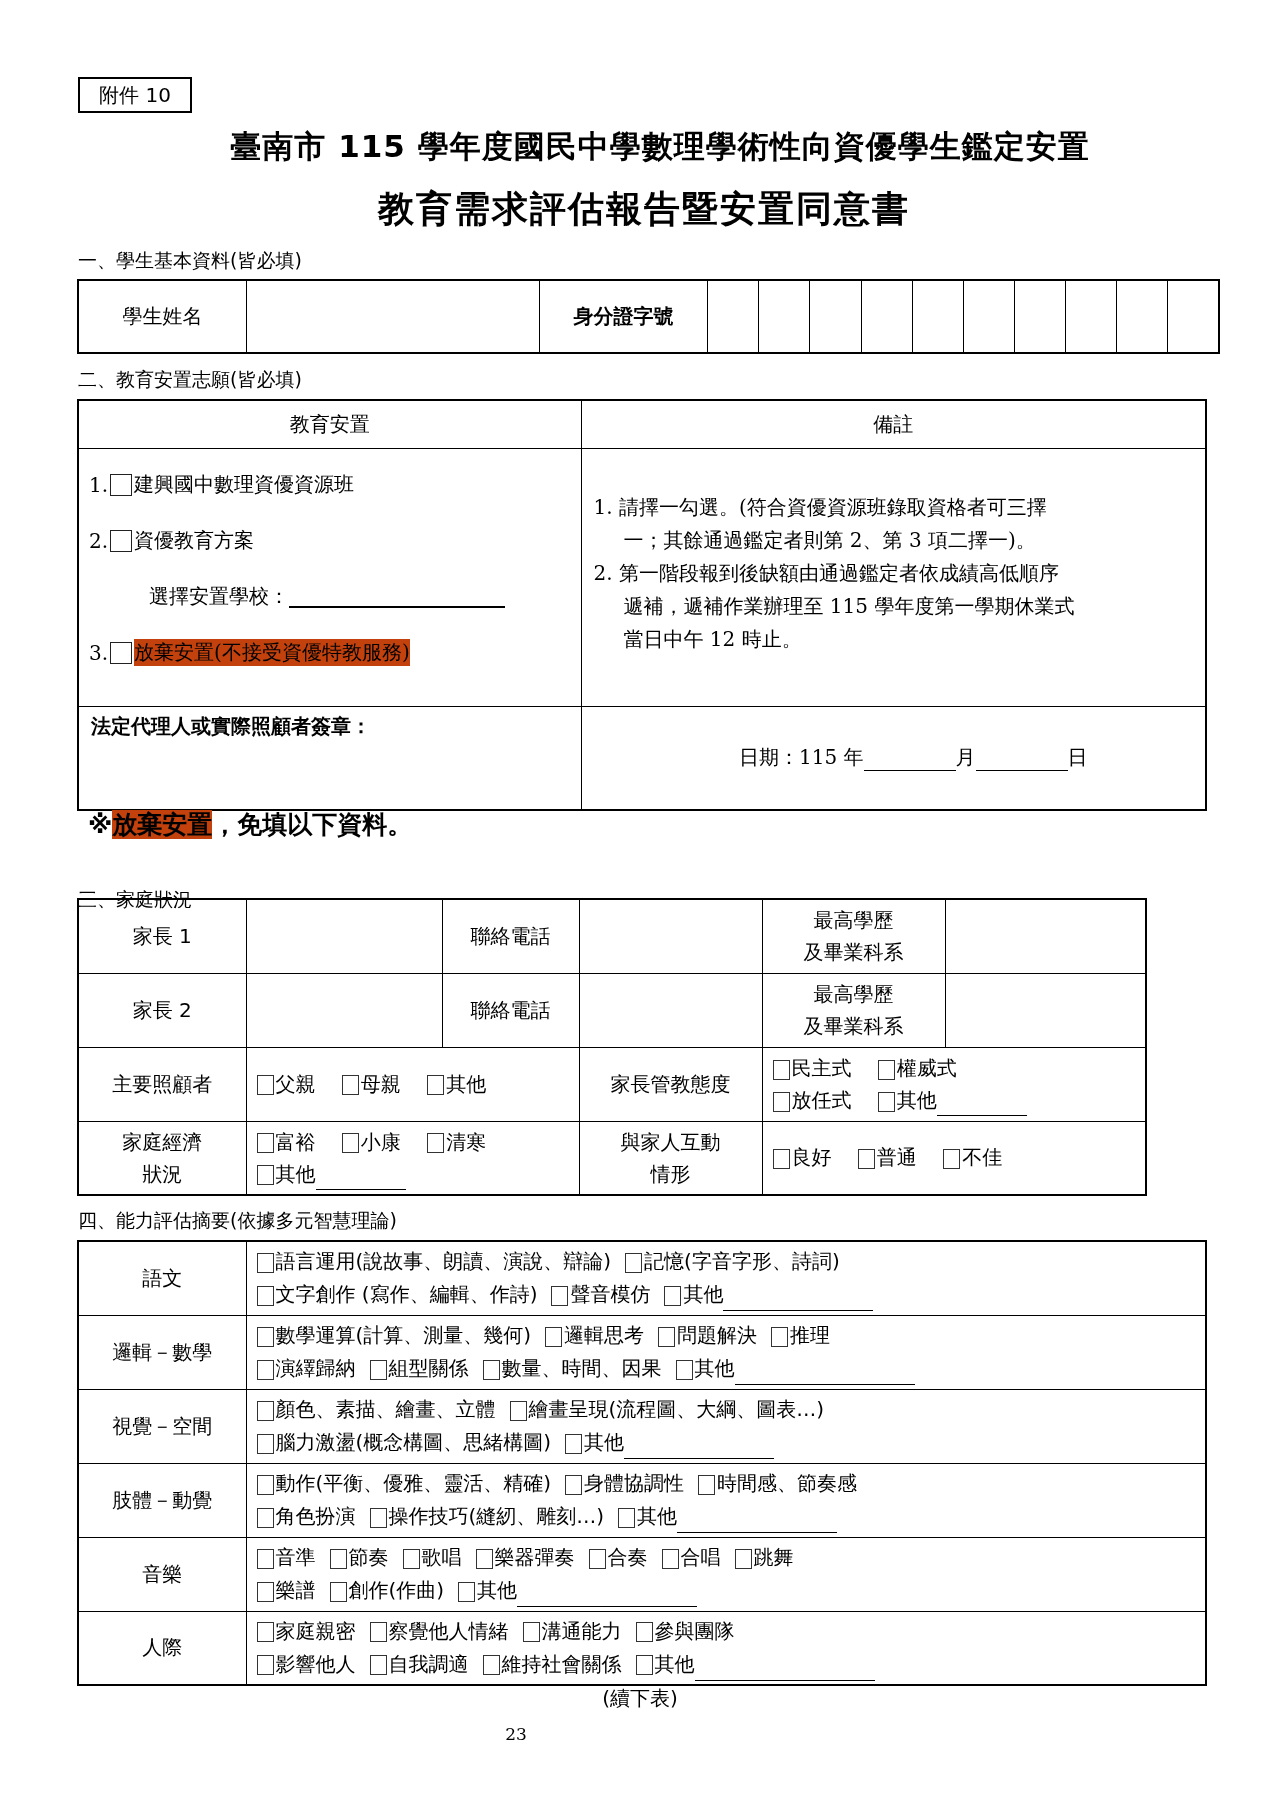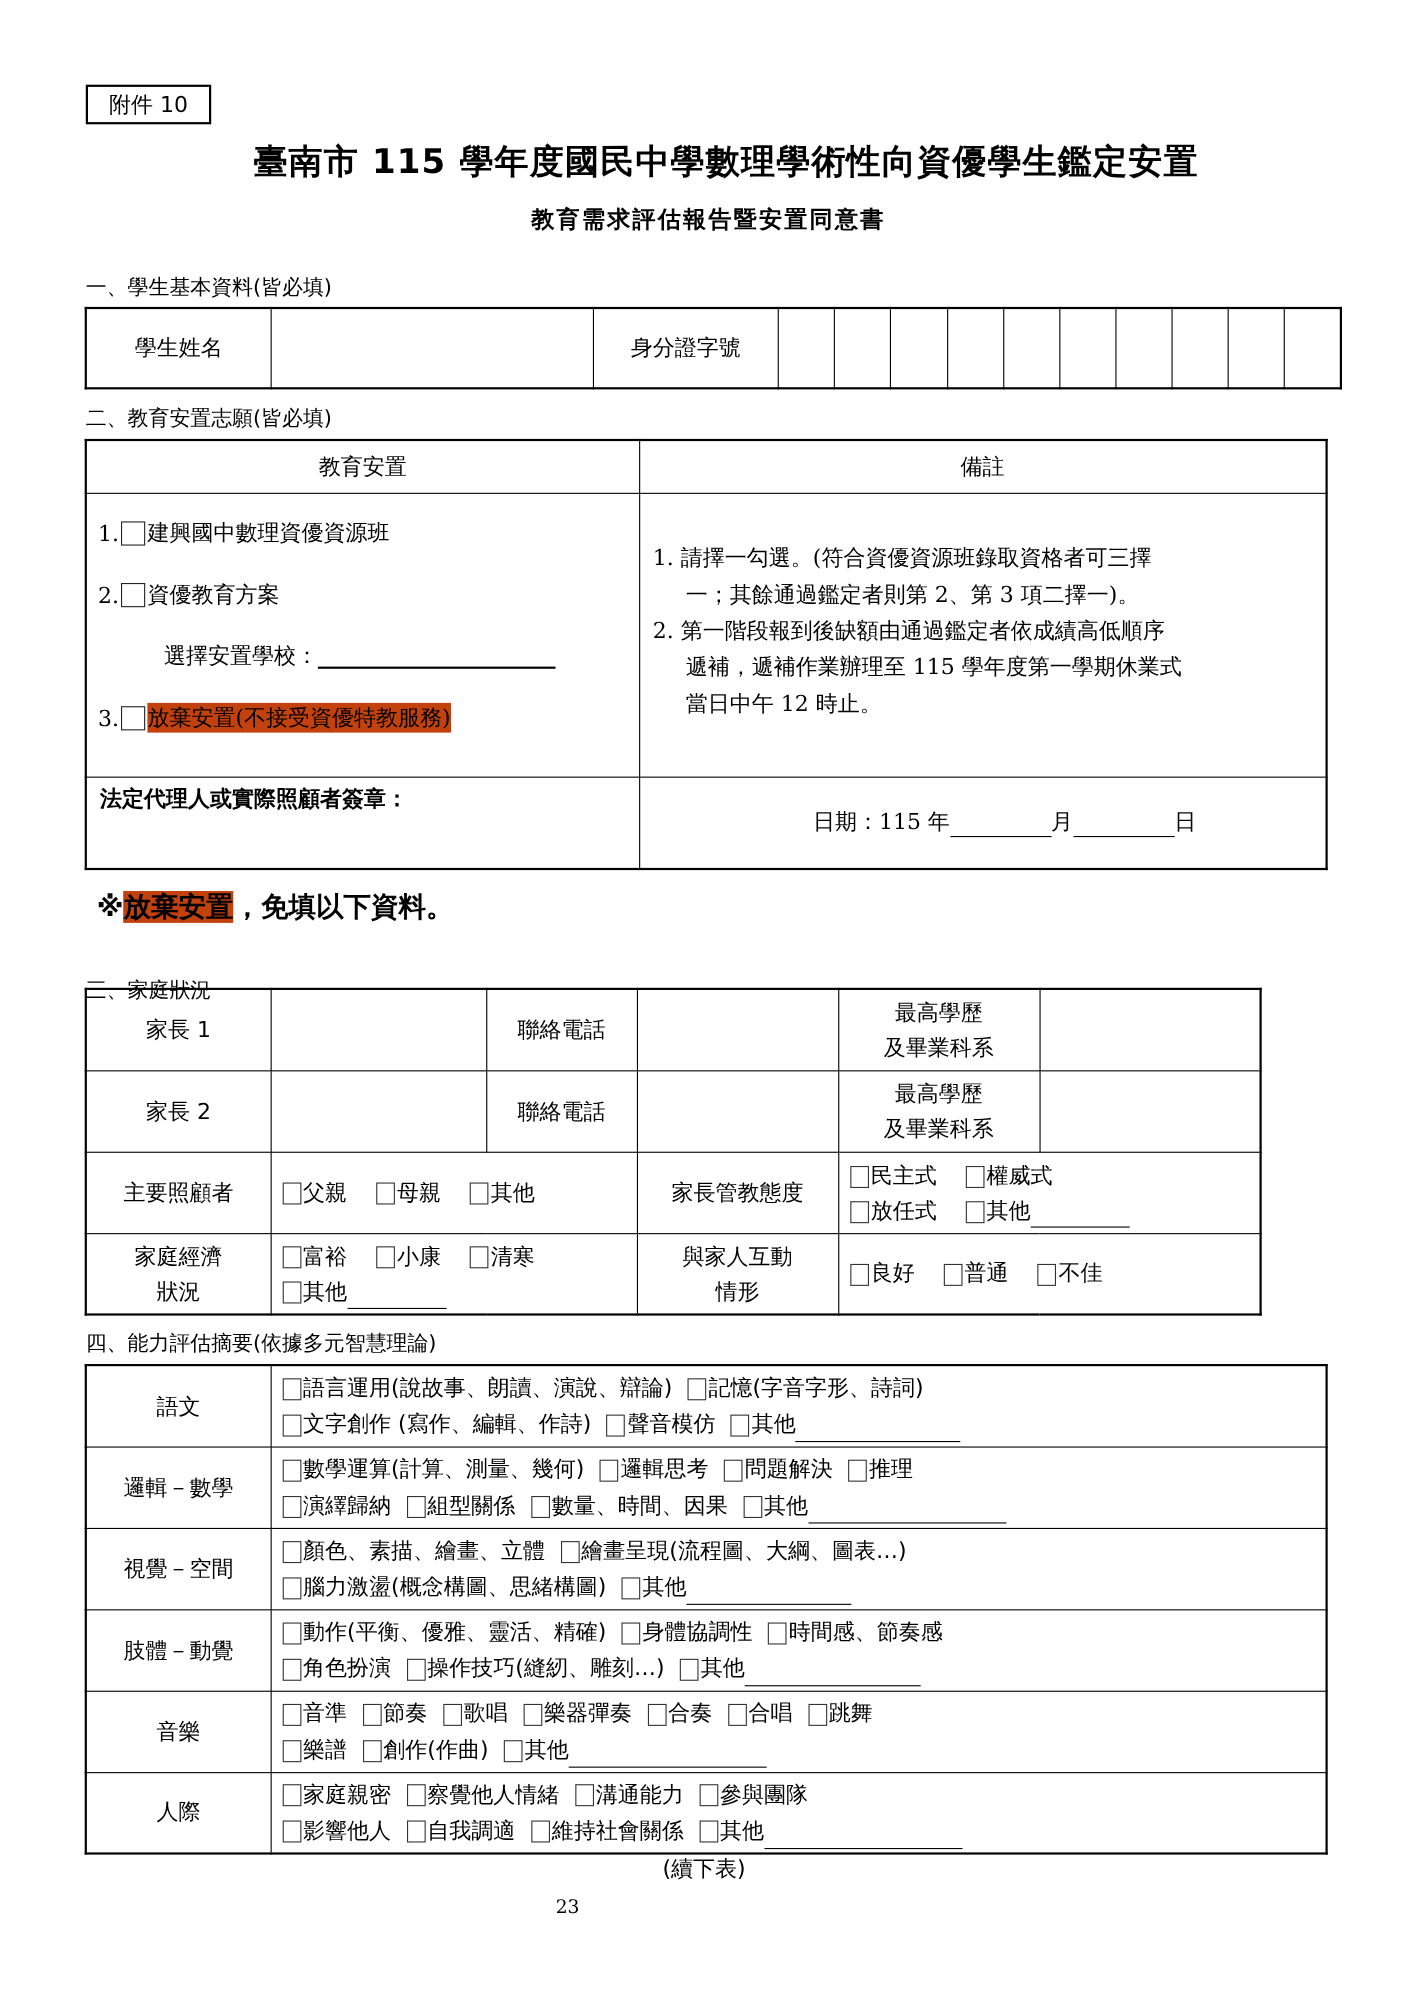--- a/index.html
+++ b/index.html
@@ -7,21 +7,21 @@
   body { font-family: "DejaVu Serif", "Liberation Serif", serif; color: #000; position: relative; }
 
   .page { position: absolute; left: 0; top: 0; width: 1280px; height: 1810px; }
 
   .attach-tag { position: absolute; left: 78px; top: 77px; width: 114px; height: 36px;
     border: 2px solid #000; font-size: 20px; display: flex; align-items: center; justify-content: center;
     font-family: "DejaVu Sans", sans-serif; }
 
   .title1 { position: absolute; left: 0; width: 1280px; top: 126px; text-align: center; font-size: 31px; font-weight: bold;
     font-family: "DejaVu Sans", sans-serif; letter-spacing: 1px; padding-left: 40px; }
-  .title2 { position: absolute; left: 0; width: 1280px; top: 185px; text-align: center; font-size: 21px; font-weight: bold;
+  .title2 { position: absolute; left: 0; width: 1280px; top: 185px; text-align: center; font-size: 36px; font-weight: bold;
     font-family: "DejaVu Sans", sans-serif; letter-spacing: 2px; padding-left: 8px; }
 
   .sec-label { position: absolute; left: 78px; font-size: 19px; font-family: "DejaVu Sans", sans-serif; }
 
   table.frm { position: absolute; border-collapse: collapse; font-size: 20px; }
   table.frm td { border: 1.5px solid #000; vertical-align: middle; }
   .c { text-align: center; }
 
   
   #t1 { left: 77px; top: 279px; width: 1143px; height: 75px; border: 2px solid #000; }
@@ -65,21 +65,21 @@
   <div class="attach-tag">附件 10</div>
   <div class="title1">臺南市 115 學年度國民中學數理學術性向資優學生鑑定安置</div>
   <div class="title2">教育需求評估報告暨安置同意書</div>
 
   <div class="sec-label" style="top:248px;">一、學生基本資料(皆必填)</div>
   <table class="frm" id="t1">
     <tbody>
         <tr>
       <td class="c" style="width:168px;">學生姓名</td>
       <td style="width:292px;"></td>
-      <td class="c" style="width:168px;">身分證字號</td>
+      <td class="c" style="width:168px;font-weight:bold;">身分證字號</td>
       <td style="width:51px;"></td>
       <td style="width:51px;"></td>
       <td style="width:51px;"></td>
       <td style="width:51px;"></td>
       <td style="width:51px;"></td>
       <td style="width:51px;"></td>
       <td style="width:51px;"></td>
       <td style="width:51px;"></td>
       <td style="width:51px;"></td>
       <td style="width:51px;"></td>
@@ -121,21 +121,21 @@
           <div>1. 請擇一勾選。(符合資優資源班錄取資格者可三擇</div>
           <div class="indent">一；其餘通過鑑定者則第 2、第 3 項二擇一)。</div>
         </div>
         <div class="note">
           <div>2. 第一階段報到後缺額由通過鑑定者依成績高低順序</div>
           <div class="indent">遞補，遞補作業辦理至 115 學年度第一學期休業式</div>
           <div class="indent">當日中午 12 時止。</div>
         </div>
       </td>
     </tr>
-    <tr style="height:84px;">
+    <tr style="height:104px;">
       <td style="vertical-align:top; padding:6px 12px; font-weight:bold; font-family:'DejaVu Sans',sans-serif;">
         <span>法定代理人或實際照顧者簽章：</span>
       </td>
       <td class="c" style="padding-left:40px;">
         <span>日期：115 年</span><span class="uline thin" style="width:92px;"></span><span>月</span><span class="uline thin" style="width:92px;"></span><span>日</span>
       </td>
     </tr>
   </tbody>
     </table>
 

